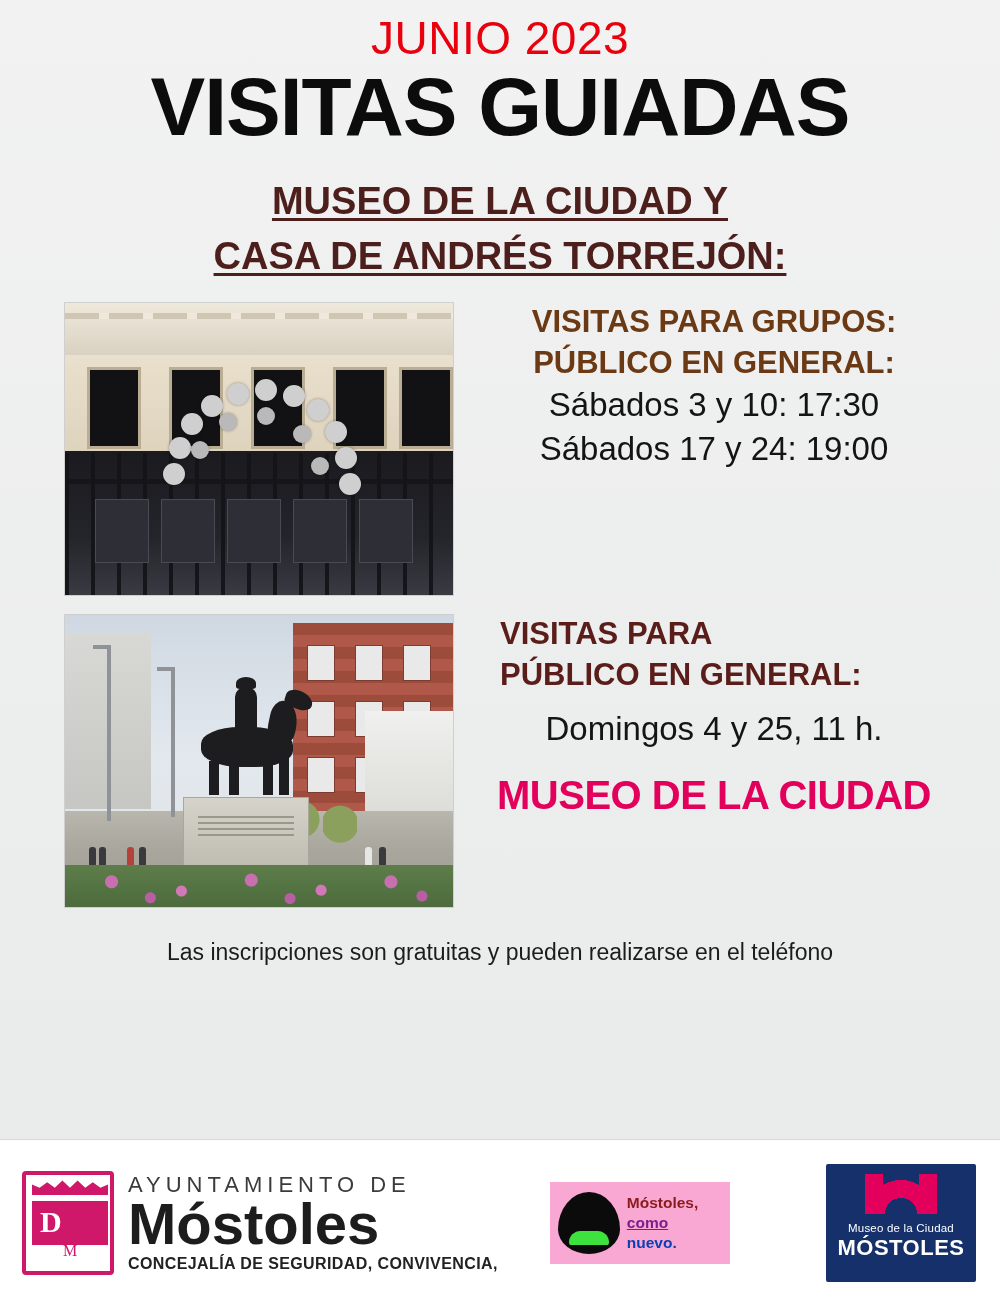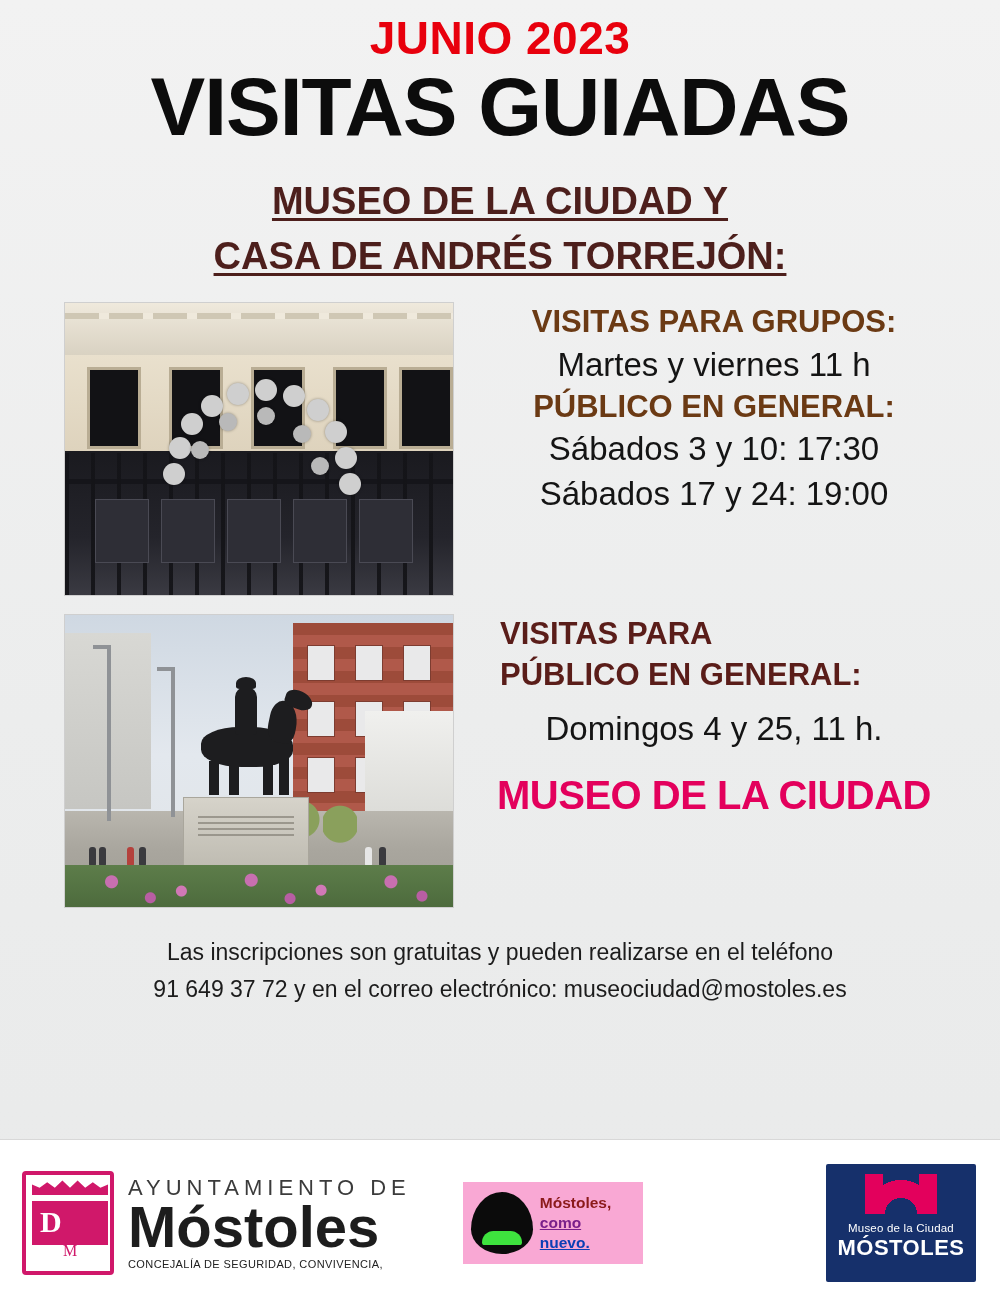--- a/index.html
+++ b/index.html
@@ -19,21 +19,21 @@
     height: 1306px;
     background: linear-gradient(180deg, #f2f2f2 0%, #eceded 55%, #e9eaea 100%);
     box-sizing: border-box;
   }
 
   
   .month {
     text-align: center;
     color: #e8000d;
     font-size: 46px;
-    font-weight: bold;
+    font-weight: normal;
     letter-spacing: 0.5px;
     padding-top: 14px;
     line-height: 1.05;
   }
   .main-title {
     text-align: center;
     color: #0c0c0c;
     font-size: 82px;
     font-weight: bold;
     line-height: 1.0;
@@ -187,22 +187,22 @@
   }
   .ayto-text .l2 {
     color: #1d1d1d;
     font-size: 58px;
     font-weight: bold;
     line-height: 0.95;
     margin-top: -2px;
   }
   .ayto-text .l3 {
     color: #222;
-    font-size: 11px;
-    font-weight: normal;
+    font-size: 16px;
+    font-weight: bold;
     letter-spacing: 0.4px;
     line-height: 1.3;
     margin-top: 3px;
   }
   .logo-mostoles-nuevo {
     width: 180px;
     height: 82px;
     background: #f9a8d4;
     margin-left: 52px;
     display: flex;
@@ -225,21 +225,21 @@
     border-radius: 18px 18px 4px 4px;
   }
   .mn-text {
     margin-left: 7px;
     font-size: 15.5px;
     font-weight: bold;
     line-height: 1.3;
   }
   .mn-text .a { color: #8b1a1a; }
   .mn-text .b { color: #7a1f8a; text-decoration: underline; }
-  .mn-text .c { color: #0a3fb5; text-decoration: underline; }
+  .mn-text .c { color: #0a3fb5; }
 
   .logo-museo {
     width: 150px;
     height: 118px;
     background: #16306b;
     margin-left: auto;
     margin-right: 24px;
     color: #fff;
     text-align: center;
     box-sizing: border-box;
@@ -444,21 +444,20 @@
 
       <div class="p1-panel" style="left:30px;  top:196px; width:52px; height:62px;"></div>
       <div class="p1-panel" style="left:96px;  top:196px; width:52px; height:62px;"></div>
       <div class="p1-panel" style="left:162px; top:196px; width:52px; height:62px;"></div>
       <div class="p1-panel" style="left:228px; top:196px; width:52px; height:62px;"></div>
       <div class="p1-panel" style="left:294px; top:196px; width:52px; height:62px;"></div>
     </div>
 
     <div class="info">
       <div class="lead">VISITAS PARA GRUPOS:</div>
-      <div class="plain">Martes y viernes 11 h</div>
       <div class="lead">PÚBLICO EN GENERAL:</div>
       <div class="plain">Sábados 3 y 10: 17:30</div>
       <div class="plain">Sábados 17 y 24: 19:00</div>
     </div>
   </div>
 
 
   <div class="block">
 
     <div class="photo">
@@ -515,21 +514,20 @@
     <div class="info">
       <div class="lead dark" style="text-align:left;padding-left:10px;">VISITAS PARA</div>
       <div class="lead dark" style="text-align:left;padding-left:10px;">PÚBLICO EN GENERAL:</div>
       <div class="plain" style="margin-top:12px;">Domingos 4 y 25, 11 h.</div>
       <div class="museo-brand">MUSEO DE LA CIUDAD</div>
     </div>
   </div>
 
   <div class="note">
     <div>Las inscripciones son gratuitas y pueden realizarse en el teléfono</div>
-    <div>91 649 37 72 y en el correo electrónico: museociudad@mostoles.es</div>
   </div>
 
   <div class="logobar">
 
     <div class="logo-ayto">
       <div class="shield">
         <div class="crown"></div>
         <div class="band"></div>
         <div class="dletter">D</div>
         <div class="bot">M</div>

